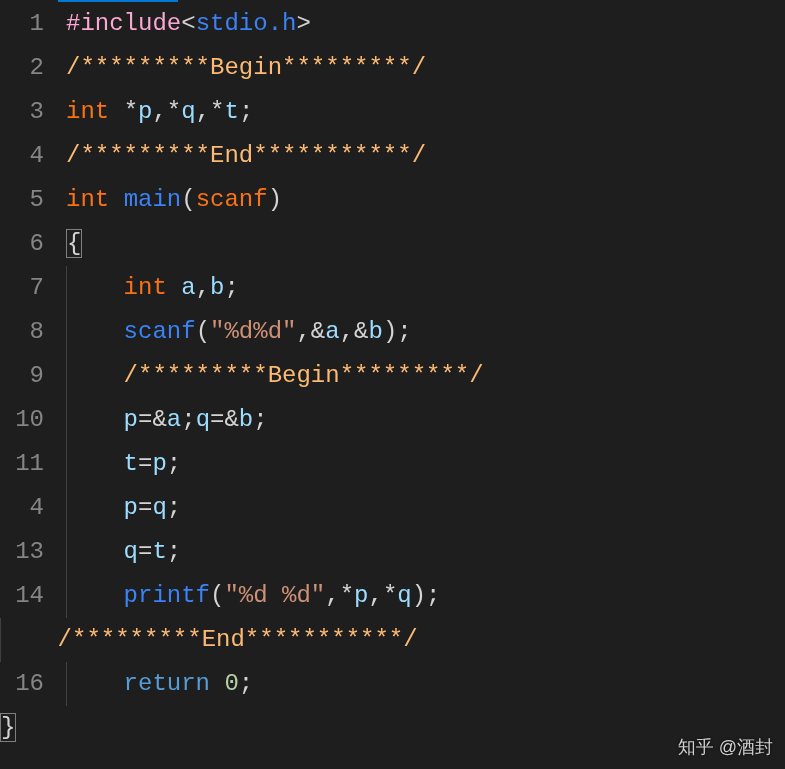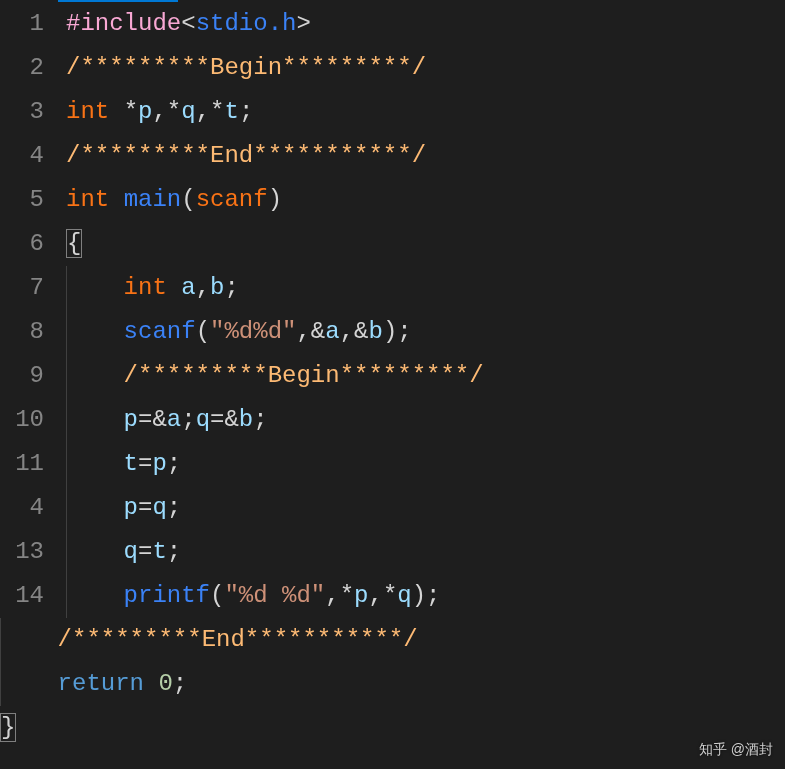--- a/index.html
+++ b/index.html
@@ -72,21 +72,21 @@
   .cursor-box {
     border:1px solid #7f7f7f;
     padding:0 0px;
   }
   .watermark {
     position:absolute;
     right:12px;
     bottom:10px;
     color:#d0d0d0;
     font-family:"Microsoft YaHei","PingFang SC",sans-serif;
-    font-size:14px;
+    font-size:18px;
     text-shadow:0 0 3px rgba(0,0,0,.8);
   }
 </style>
 </head>
 <body>
 
 <div class="top-bar"></div>
 
 <div class="editor" id="editor">
     <div class="line"><div class="gutter">1</div><div class="code"><span class="tok-macro">#include</span><span class="tok-punct">&lt;</span><span class="tok-header">stdio.h</span><span class="tok-punct">&gt;</span></div></div>
@@ -97,17 +97,17 @@
     <div class="line"><div class="gutter">6</div><div class="code"><span class="tok-punct cursor-box">{</span></div></div>
     <div class="line"><div class="gutter">7</div><div class="code"><span class="indent-guide"></span><span>    </span><span class="tok-type">int</span><span class="tok-punct"> </span><span class="tok-var">a</span><span class="tok-punct">,</span><span class="tok-var">b</span><span class="tok-punct">;</span></div></div>
     <div class="line"><div class="gutter">8</div><div class="code"><span class="indent-guide"></span><span>    </span><span class="tok-func">scanf</span><span class="tok-punct">(</span><span class="tok-string">"%d%d"</span><span class="tok-punct">,</span><span class="tok-op">&amp;</span><span class="tok-var">a</span><span class="tok-punct">,</span><span class="tok-op">&amp;</span><span class="tok-var">b</span><span class="tok-punct">);</span></div></div>
     <div class="line"><div class="gutter">9</div><div class="code"><span class="indent-guide"></span><span>    </span><span class="tok-comment">/*********Begin*********/</span></div></div>
     <div class="line"><div class="gutter">10</div><div class="code"><span class="indent-guide"></span><span>    </span><span class="tok-var">p</span><span class="tok-op">=</span><span class="tok-op">&amp;</span><span class="tok-var">a</span><span class="tok-punct">;</span><span class="tok-var">q</span><span class="tok-op">=</span><span class="tok-op">&amp;</span><span class="tok-var">b</span><span class="tok-punct">;</span></div></div>
     <div class="line"><div class="gutter">11</div><div class="code"><span class="indent-guide"></span><span>    </span><span class="tok-var">t</span><span class="tok-op">=</span><span class="tok-var">p</span><span class="tok-punct">;</span></div></div>
     <div class="line"><div class="gutter">4</div><div class="code"><span class="indent-guide"></span><span>    </span><span class="tok-var">p</span><span class="tok-op">=</span><span class="tok-var">q</span><span class="tok-punct">;</span></div></div>
     <div class="line"><div class="gutter">13</div><div class="code"><span class="indent-guide"></span><span>    </span><span class="tok-var">q</span><span class="tok-op">=</span><span class="tok-var">t</span><span class="tok-punct">;</span></div></div>
     <div class="line"><div class="gutter">14</div><div class="code"><span class="indent-guide"></span><span>    </span><span class="tok-func">printf</span><span class="tok-punct">(</span><span class="tok-string">"%d %d"</span><span class="tok-punct">,</span><span class="tok-op">*</span><span class="tok-var">p</span><span class="tok-punct">,</span><span class="tok-op">*</span><span class="tok-var">q</span><span class="tok-punct">);</span></div></div>
     <div class="line"><div class="code"><span class="indent-guide"></span><span>    </span><span class="tok-comment">/*********End***********/</span></div></div>
-    <div class="line"><div class="code"><span class="indent-guide"></span><span>    </span><span class="tok-keyword">return</span><span class="tok-punct"> </span><span class="tok-number">0</span><span class="tok-punct">;</span></div></div>
+    <div class="line"><div class="gutter">16</div><div class="code"><span class="indent-guide"></span><span>    </span><span class="tok-keyword">return</span><span class="tok-punct"> </span><span class="tok-number">0</span><span class="tok-punct">;</span></div></div>
     <div class="line"><div class="code"><span class="tok-punct cursor-box">}</span></div></div>
   </div>
 
 <div class="watermark">知乎 @酒封</div>
 
 </body></html>

